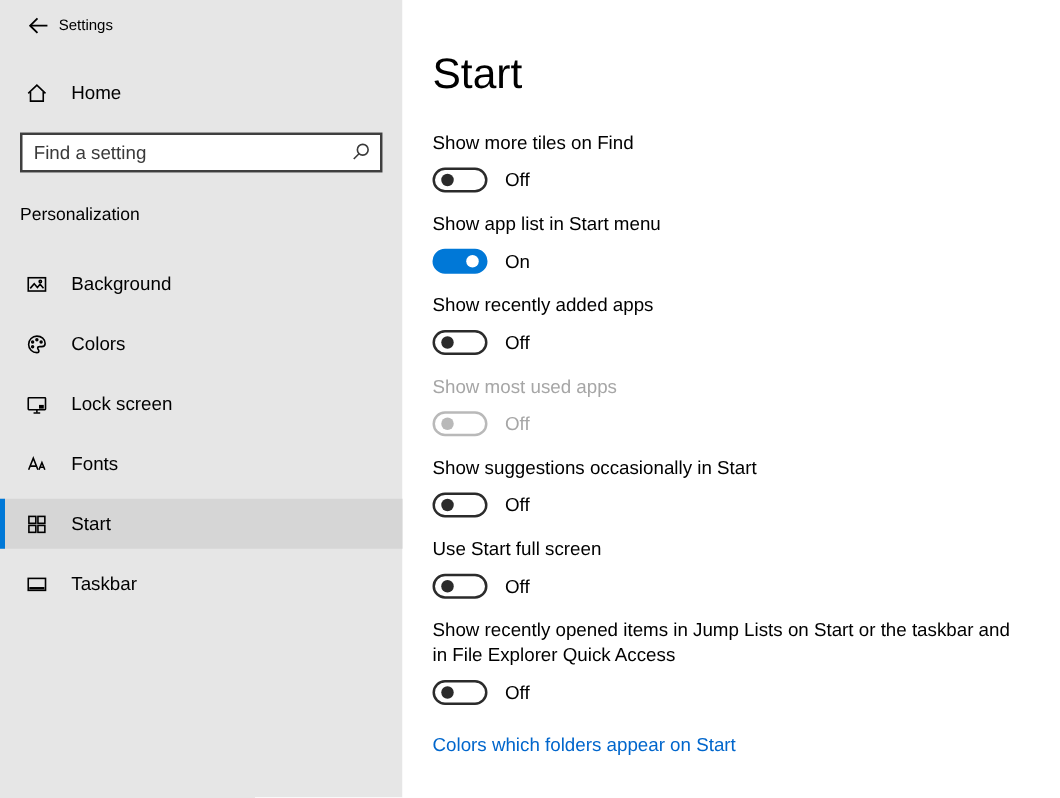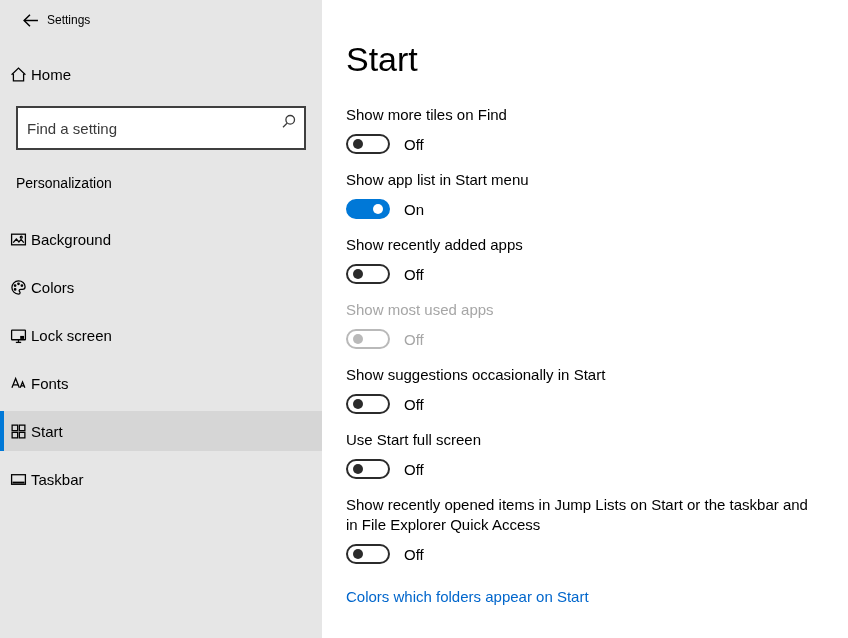--- a/index.html
+++ b/index.html
@@ -10,26 +10,26 @@
   
   .sidebar { flex:0 0 322px; width:322px; background:var(--sidebar-bg,#e6e6e6); }
   .titlebar { display:flex; align-items:center; height:40px; padding-left:13px; }
   .back-btn { width:34px; height:30px; border:none; background:transparent; cursor:pointer;
               display:flex; align-items:center; justify-content:center; }
   .win-title { font-size:12px; }
 
   .icon { width:17px; height:17px; display:inline-flex; flex:0 0 auto; }
   .icon svg { width:100%; height:100%; }
 
-  .nav-item { display:flex; align-items:center; height:40px; padding-left:10px; gap:4px;
+  .nav-item { display:flex; align-items:center; height:40px; padding-left:21px; gap:19px;
               font-size:15px; position:relative; cursor:pointer; }
   .nav-item.home { margin-top:14px; }
 
   .searchbox { position:relative; margin:12px 16px 0; }
-  .searchbox input { width:100%; height:44px; border:2px solid #3f3f3f; background:#fff;
+  .searchbox input { width:100%; height:32px; border:2px solid #3f3f3f; background:#fff;
                      font:15px "Liberation Sans", sans-serif; padding:0 32px 0 9px; outline:none; }
   .searchbox input::placeholder { color:#3a3a3a; opacity:1; }
   .searchbox .icon { position:absolute; right:9px; top:7px; width:16px; height:16px; cursor:pointer; }
 
   .section-title { margin:25px 16px 0; font-size:14px; font-weight:400; }
 
   #sidebar-nav { margin-top:28px; }
   #sidebar-nav .nav-item { margin-bottom:8px; }
   .nav-item.selected { background:var(--selected-bg,#d6d6d6); }
   .nav-item.selected::before { content:""; position:absolute; left:0; top:0; width:4px; height:100%;

